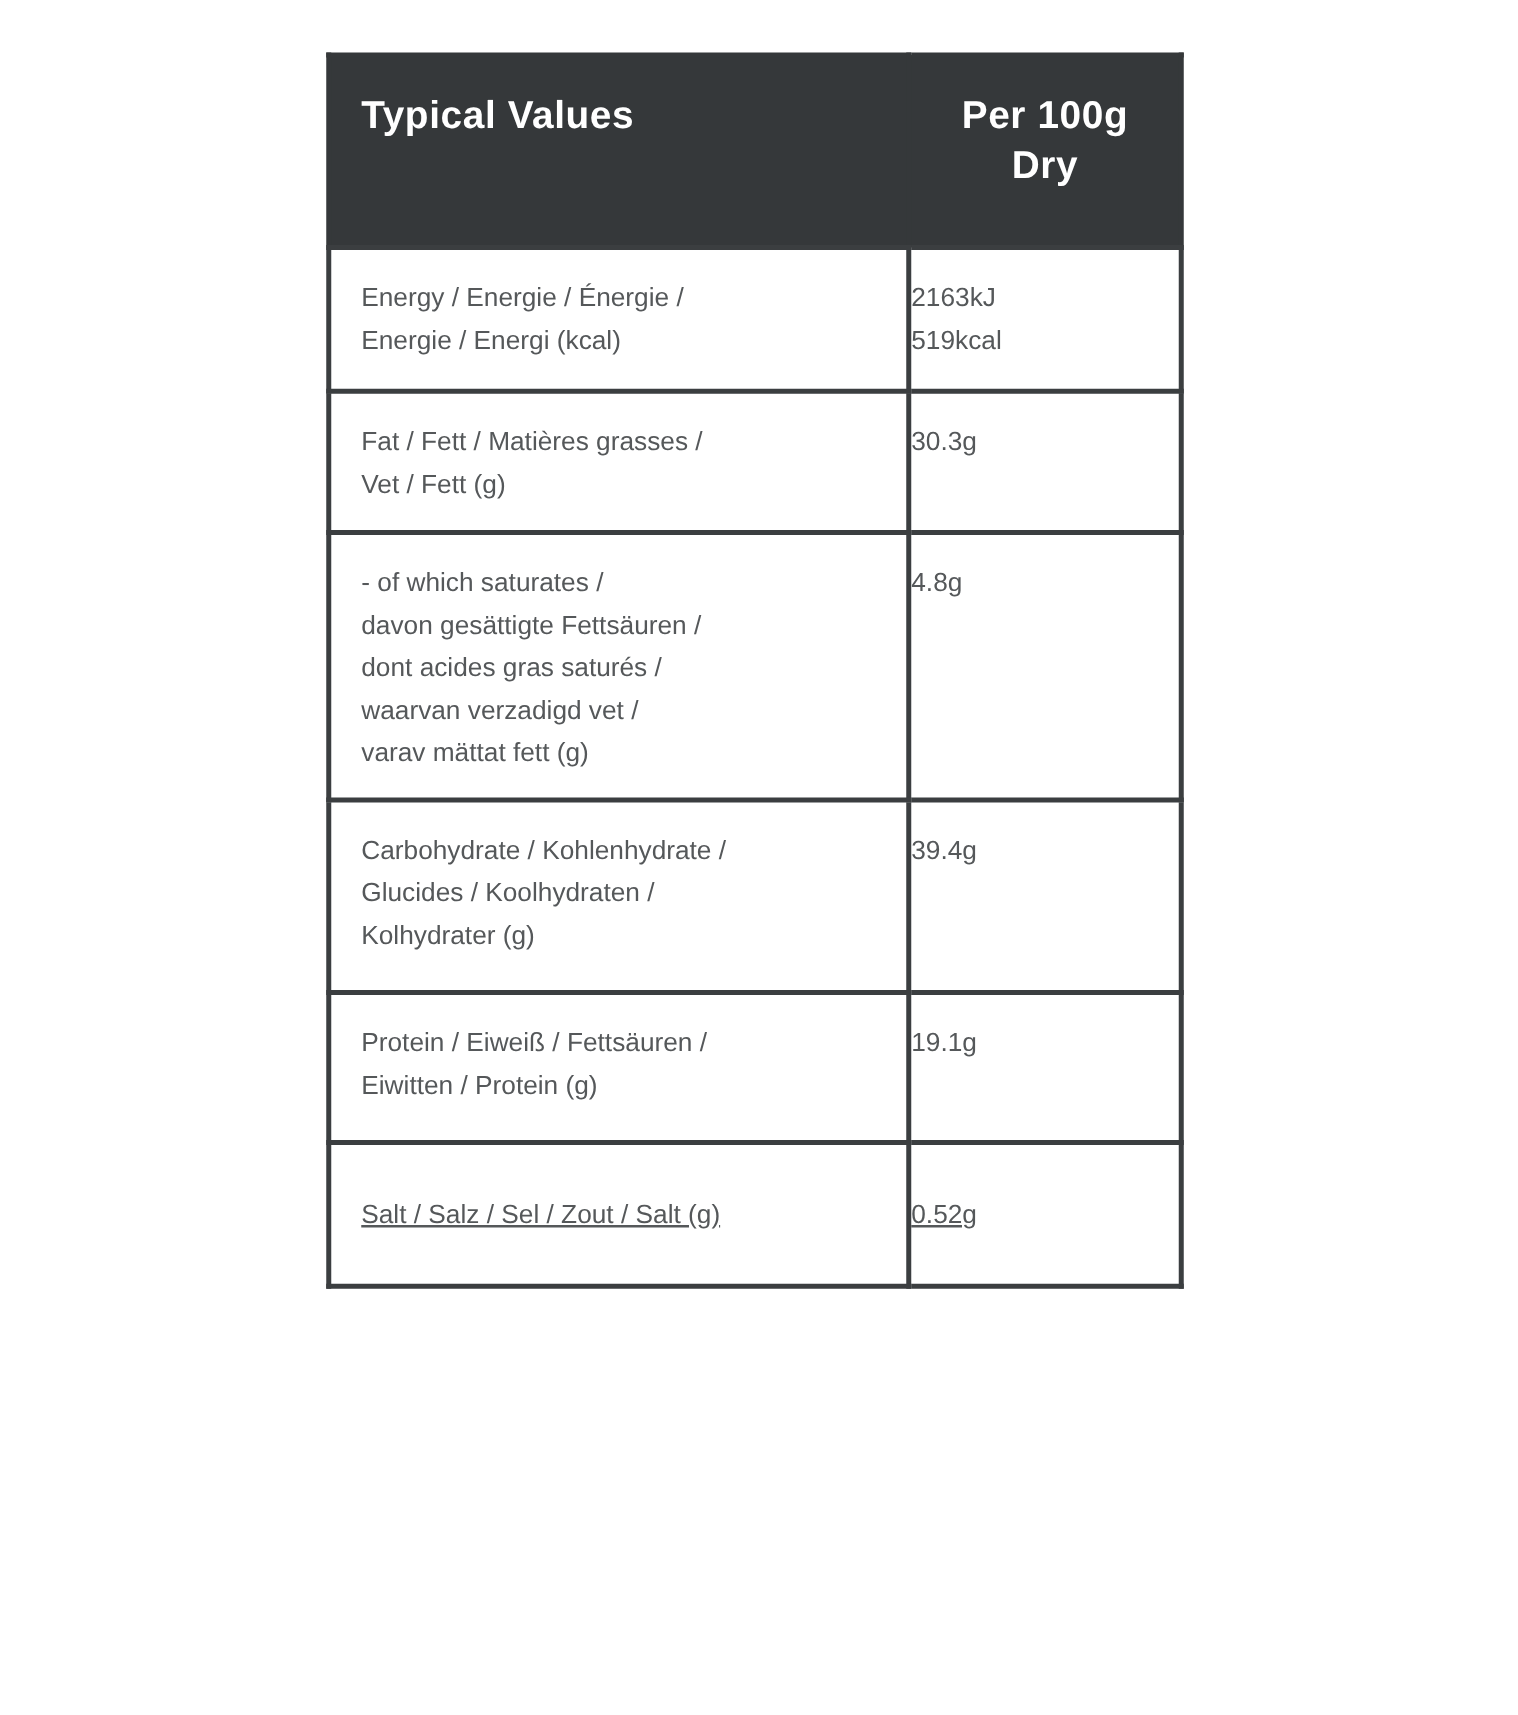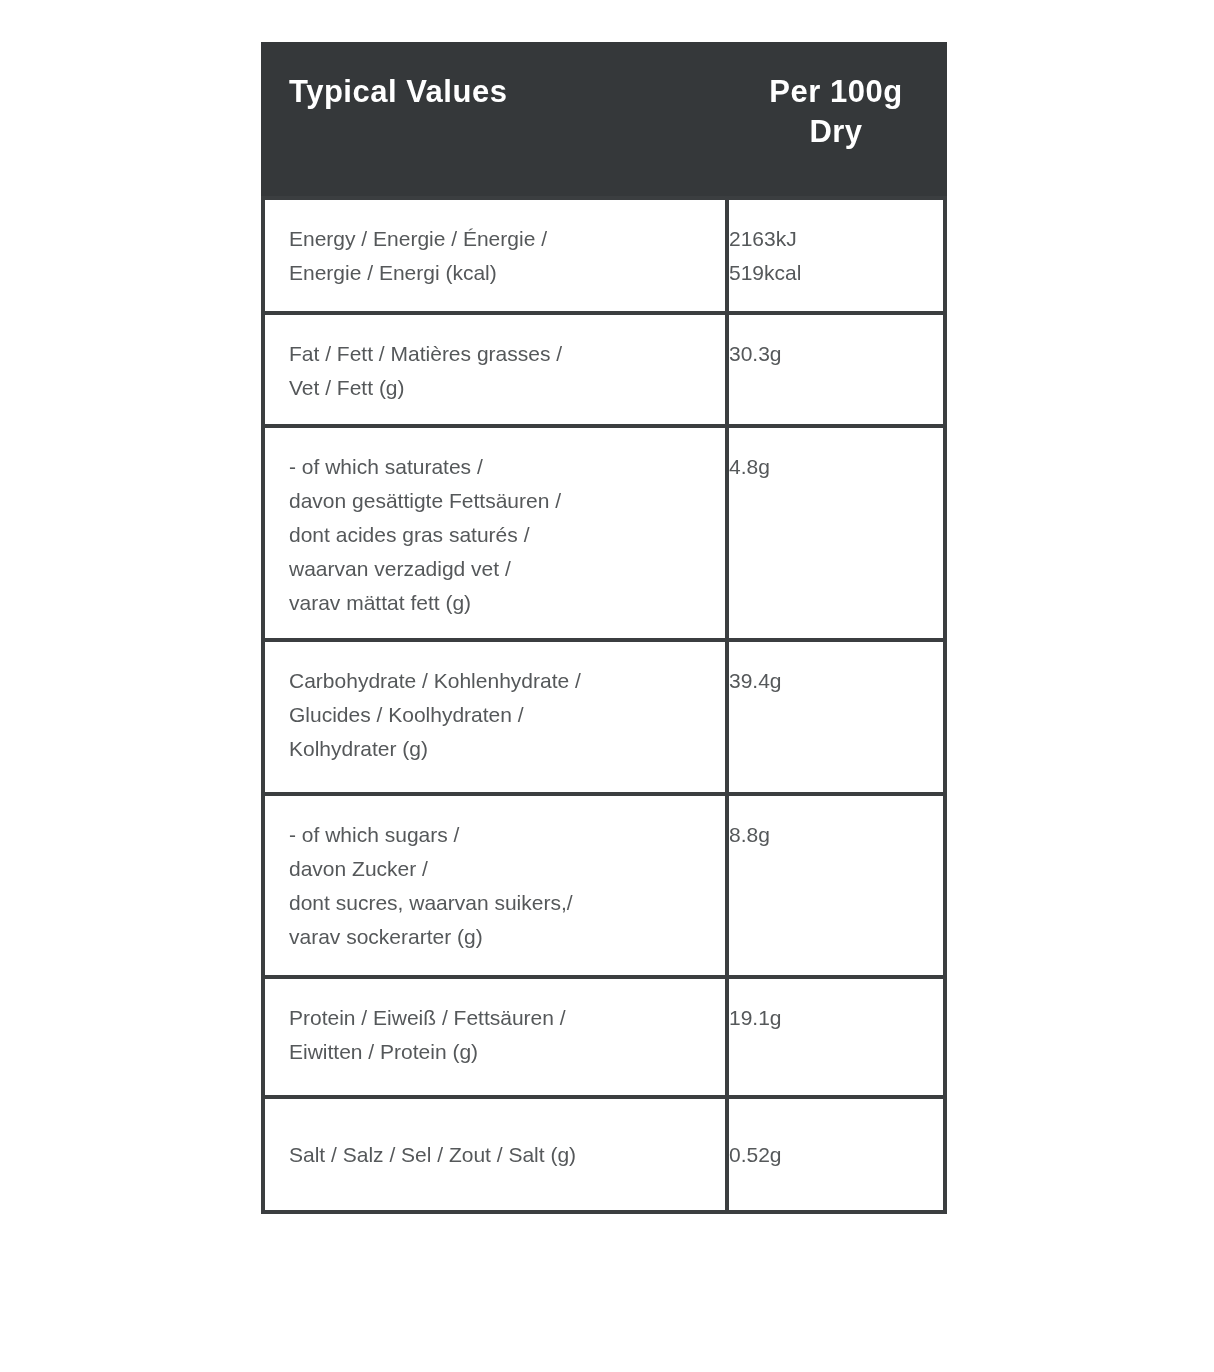--- a/index.html
+++ b/index.html
@@ -68,21 +68,21 @@
     text-align: left;
     padding-top: 22px;
   }
   tr.r-energy td    { height: 115px; }
   tr.r-fat td       { height: 113px; }
   tr.r-saturates td { height: 199px; }
   tr.r-carbs td     { height: 154px; }
   tr.r-sugars td    { height: 183px; }
   tr.r-fibre td     { height: 123px; }
   tr.r-protein td   { height: 120px; }
-  tr.r-salt td      { height: 115px; vertical-align: middle; }
+  tr.r-salt td      { height: 115px; vertical-align: middle; text-decoration: underline; }
   tr.r-salt td.value { padding-top: 0; }
   tr.r-salt td.label { padding-top: 0; padding-bottom: 0; }
 </style>
 </head>
 <body>
 
 <div class="page">
   <table class="nutrition">
     <colgroup>
       <col class="c-label">
@@ -117,27 +117,20 @@
         <td class="value">4.8g</td>
       </tr>
 
       <tr class="r-carbs">
         <td class="label">Carbohydrate / Kohlenhydrate /
 Glucides / Koolhydraten /
 Kolhydrater (g)</td>
         <td class="value">39.4g</td>
       </tr>
 
-      <tr class="r-sugars">
-        <td class="label">- of which sugars /
-davon Zucker /
-dont sucres, waarvan suikers,/
-varav sockerarter (g)</td>
-        <td class="value">8.8g</td>
-      </tr>
 
 
       <tr class="r-protein">
         <td class="label">Protein / Eiweiß / Fettsäuren /
 Eiwitten / Protein (g)</td>
         <td class="value">19.1g</td>
       </tr>
 
       <tr class="r-salt">
         <td class="label">Salt / Salz / Sel / Zout / Salt (g)</td>

